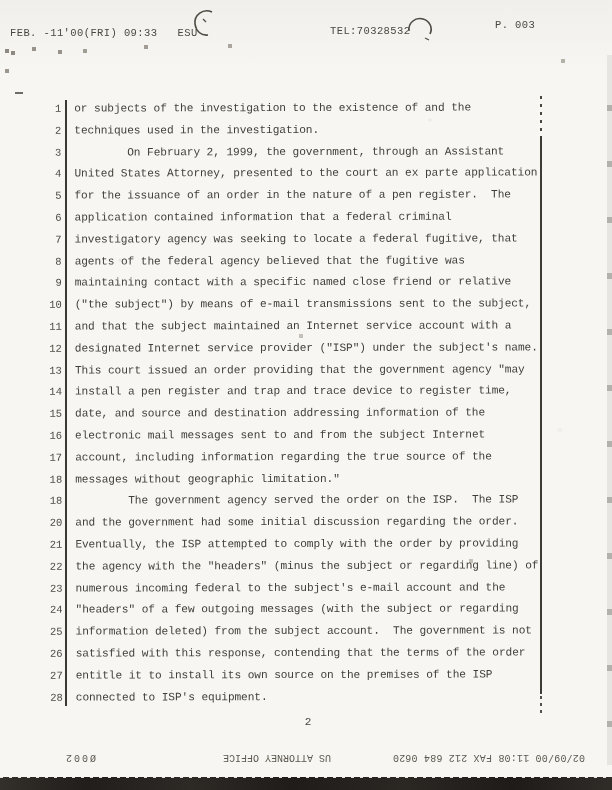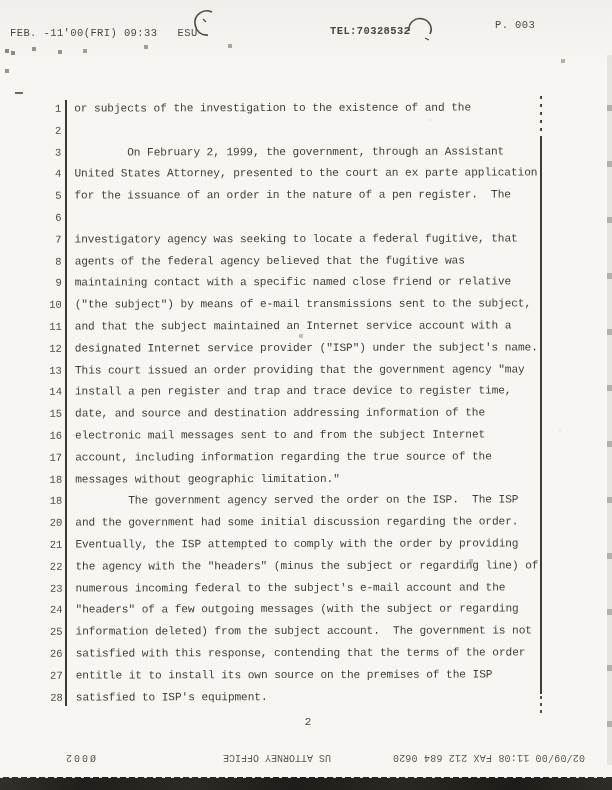--- a/index.html
+++ b/index.html
@@ -14,21 +14,21 @@
     background:
       radial-gradient(3px 3px at 120px 260px, rgba(120,115,108,.18), transparent 70%),
       radial-gradient(4px 3px at 430px 120px, rgba(120,115,108,.12), transparent 70%),
       radial-gradient(3px 3px at 250px 540px, rgba(120,115,108,.12), transparent 70%),
       radial-gradient(5px 4px at 560px 430px, rgba(120,115,108,.10), transparent 70%),
       linear-gradient(180deg, #f0efeb 0%, #f7f6f2 9%);
   }
   
   .hdr{position:absolute;font-size:10.5px;letter-spacing:.4px;color:#4b4840;white-space:pre;}
   .hdr-left{left:10px;top:27px;}
-  .hdr-tel{left:330px;top:25px;font-weight:bold;}
+  .hdr-tel{left:330px;top:25px;}
   .hdr-page{left:495px;top:19px;}
   .arc{position:absolute;pointer-events:none;}
   
   .specks{position:absolute;left:0;top:0;width:2px;height:2px;background:transparent;
     box-shadow:6px 50px 0 1px #8d8981, 12px 52px 0 1px #8d8981, 33px 48px 0 1px #97938b,
       59px 51px 0 1px #97938b, 84px 50px 0 1px #a19d95, 145px 46px 0 1px #a19d95,
       229px 45px 0 1px #aaa69e, 562px 60px 0 1px #b5b1a9, 6px 70px 0 1px #9b968e,
       300px 335px 0 1px #c4c0b8, 470px 560px 0 1px #c4c0b8;}
   .dash-mark{position:absolute;left:15px;top:92px;width:8px;height:2px;background:#6f6b64;}
   
@@ -82,25 +82,25 @@
   <div class="specks"></div>
   <div class="dash-mark"></div>
 
   <div class="rule-left"></div>
   <div class="rule-right-dash"></div>
   <div class="rule-right"></div>
   <div class="rule-right-end"></div>
 
   <div class="doc">
       <div class="doc-row"><span class="num">1</span><span class="txt">or subjects of the investigation to the existence of and the</span></div>
-      <div class="doc-row"><span class="num">2</span></div>
+      <div class="doc-row"><span class="num">2</span><span class="txt">techniques used in the investigation.</span></div>
       <div class="doc-row"><span class="num">3</span><span class="txt">        On February 2, 1999, the government, through an Assistant</span></div>
       <div class="doc-row"><span class="num">4</span><span class="txt">United States Attorney, presented to the court an ex parte application</span></div>
       <div class="doc-row"><span class="num">5</span><span class="txt">for the issuance of an order in the nature of a pen register.  The</span></div>
-      <div class="doc-row"><span class="num">6</span></div>
+      <div class="doc-row"><span class="num">6</span><span class="txt">application contained information that a federal criminal</span></div>
       <div class="doc-row"><span class="num">7</span><span class="txt">investigatory agency was seeking to locate a federal fugitive, that</span></div>
       <div class="doc-row"><span class="num">8</span><span class="txt">agents of the federal agency believed that the fugitive was</span></div>
       <div class="doc-row"><span class="num">9</span><span class="txt">maintaining contact with a specific named close friend or relative</span></div>
       <div class="doc-row"><span class="num">10</span><span class="txt">("the subject") by means of e-mail transmissions sent to the subject,</span></div>
       <div class="doc-row"><span class="num">11</span><span class="txt">and that the subject maintained an Internet service account with a</span></div>
       <div class="doc-row"><span class="num">12</span><span class="txt">designated Internet service provider ("ISP") under the subject's name.</span></div>
       <div class="doc-row"><span class="num">13</span><span class="txt">This court issued an order providing that the government agency "may</span></div>
       <div class="doc-row"><span class="num">14</span><span class="txt">install a pen register and trap and trace device to register time,</span></div>
       <div class="doc-row"><span class="num">15</span><span class="txt">date, and source and destination addressing information of the</span></div>
       <div class="doc-row"><span class="num">16</span><span class="txt">electronic mail messages sent to and from the subject Internet</span></div>
@@ -108,21 +108,21 @@
       <div class="doc-row"><span class="num">18</span><span class="txt">messages without geographic limitation."</span></div>
       <div class="doc-row"><span class="num">18</span><span class="txt">        The government agency served the order on the ISP.  The ISP</span></div>
       <div class="doc-row"><span class="num">20</span><span class="txt">and the government had some initial discussion regarding the order.</span></div>
       <div class="doc-row"><span class="num">21</span><span class="txt">Eventually, the ISP attempted to comply with the order by providing</span></div>
       <div class="doc-row"><span class="num">22</span><span class="txt">the agency with the "headers" (minus the subject or regarding line) of</span></div>
       <div class="doc-row"><span class="num">23</span><span class="txt">numerous incoming federal to the subject's e-mail account and the</span></div>
       <div class="doc-row"><span class="num">24</span><span class="txt">"headers" of a few outgoing messages (with the subject or regarding</span></div>
       <div class="doc-row"><span class="num">25</span><span class="txt">information deleted) from the subject account.  The government is not</span></div>
       <div class="doc-row"><span class="num">26</span><span class="txt">satisfied with this response, contending that the terms of the order</span></div>
       <div class="doc-row"><span class="num">27</span><span class="txt">entitle it to install its own source on the premises of the ISP</span></div>
-      <div class="doc-row"><span class="num">28</span><span class="txt">satisfied to ISP's equipment.</span></div>
+      <div class="doc-row"><span class="num">28</span><span class="txt">connected to ISP's equipment.</span></div>
     </div>
 
   <div class="pageno">2</div>
 
   <div class="fax-footer">
     <span class="ff-date">02/09/00 11:08 FAX 212 684 0620</span>
     <span class="ff-office">US ATTORNEY OFFICE</span>
     <span class="ff-stamp">Ø002</span>
   </div>
 

